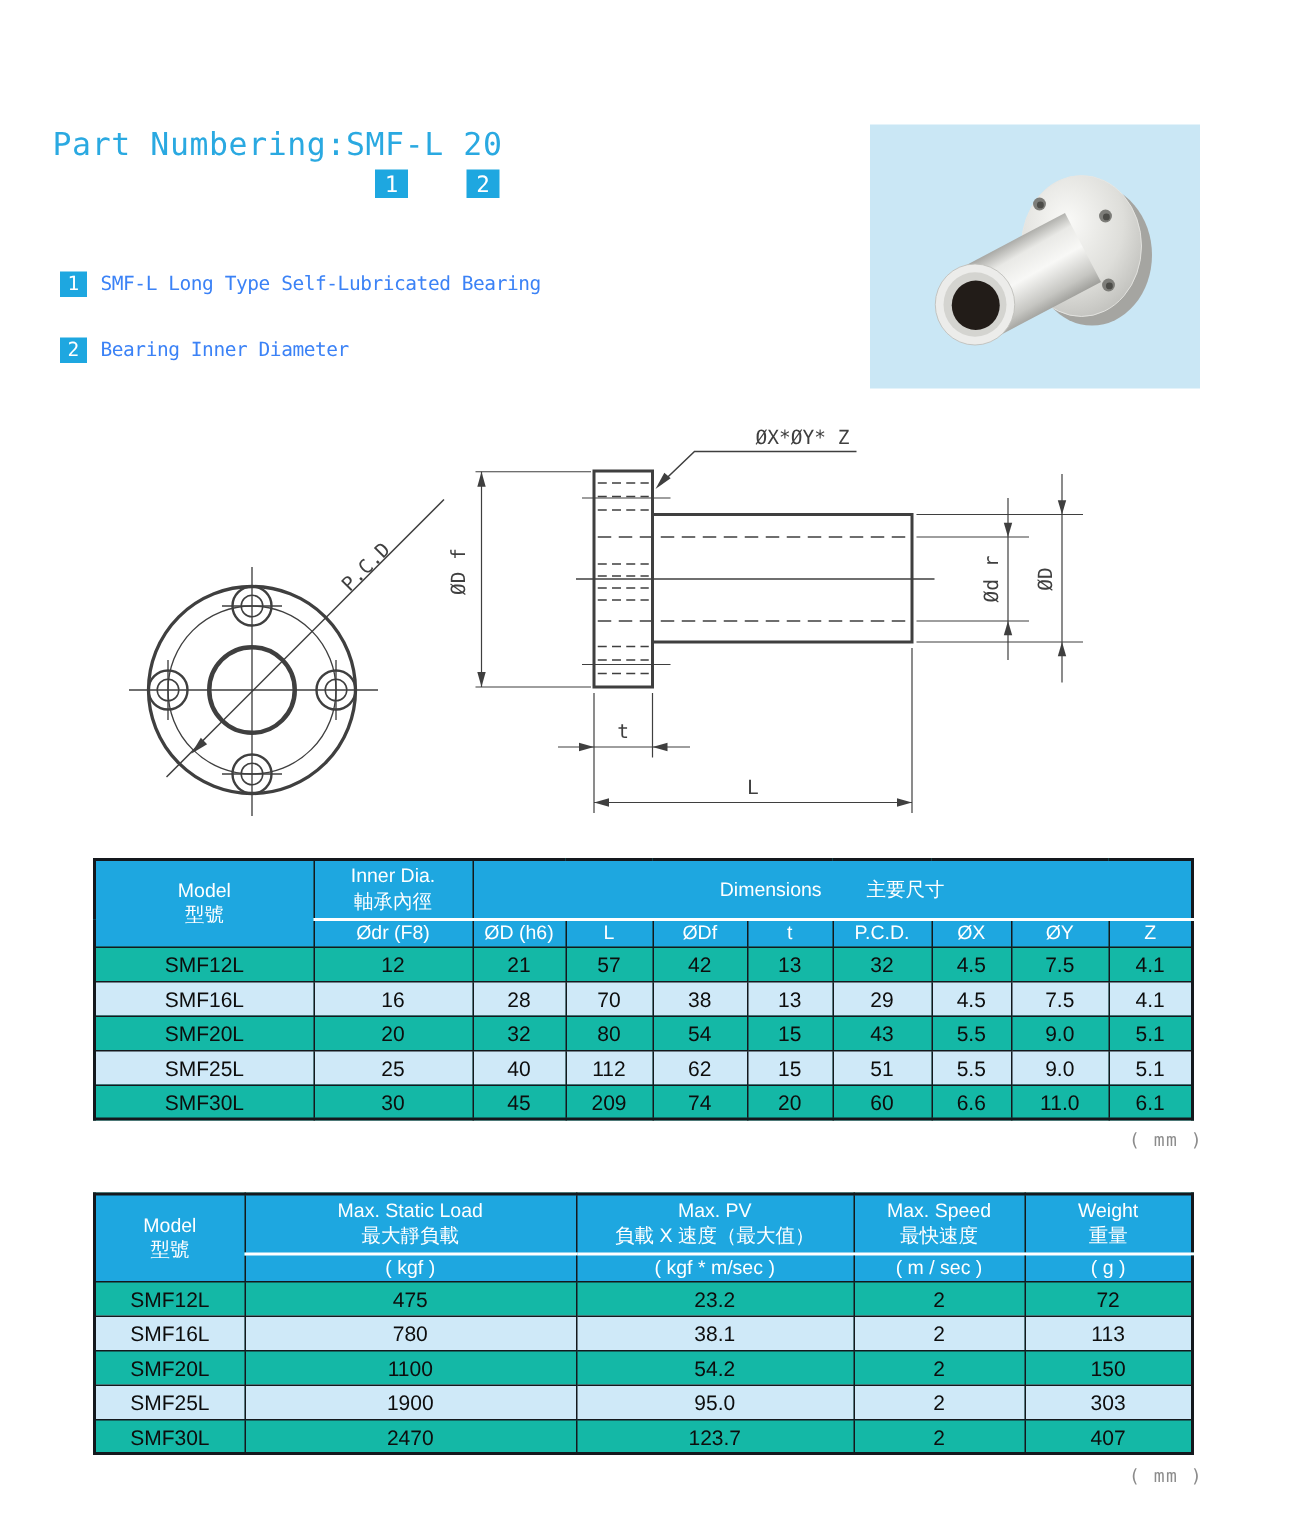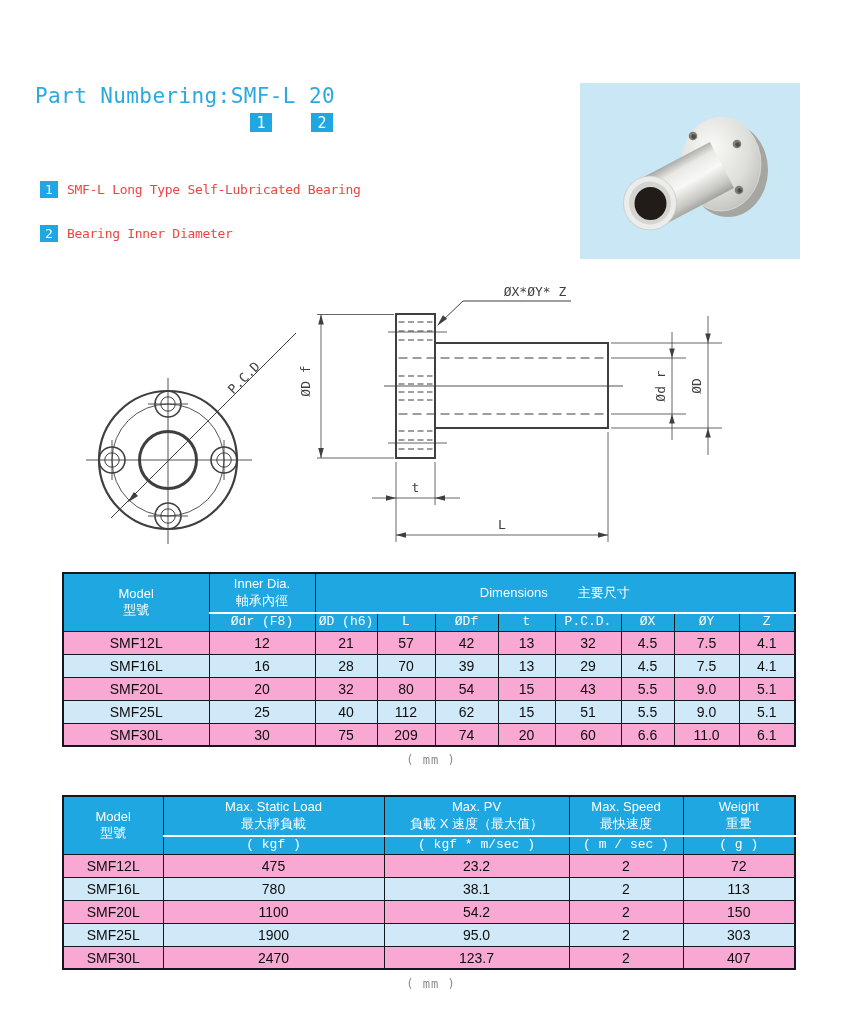--- a/index.html
+++ b/index.html
@@ -30,55 +30,55 @@
   .legend-item{position:absolute;left:40px;display:flex;align-items:center;gap:9px;}
   .legend-1{top:181px;}
   .legend-2{top:225px;}
   .legend-badge{
     width:18px;height:17px;background:var(--accent);color:#fff;flex:0 0 auto;
     font-family:"DejaVu Sans Mono", monospace;font-size:13px;
     display:flex;align-items:center;justify-content:center;
   }
   .legend-text{
     font-family:"DejaVu Sans Mono", monospace;font-size:13px;
-    letter-spacing:-.3px;color:#ef4444;white-space:pre;
+    letter-spacing:-.3px;color:#3b82f6;white-space:pre;
   }
 
   .photo{
     position:absolute;left:580px;top:83px;width:220px;height:176px;
     background:#cae7f5;
   }
 
   .drawing{position:absolute;left:0;top:270px;}
 
   .unit-note{
-    position:absolute;left:60px;width:742px;text-align:center;
+    position:absolute;left:60px;width:742px;text-align:right;
     font-family:"DejaVu Sans Mono", monospace;font-size:12px;color:var(--note);
     letter-spacing:1px;
   }
   .note-1{top:753px;}
   .note-2{top:977px;}
 
   table.spec{
     position:absolute;left:62px;border-collapse:collapse;table-layout:fixed;
-    border:2px solid var(--border);background:#f9a8d4;
+    border:2px solid var(--border);background:#14b8a6;
   }
   .table-1{top:572px;width:732px;}
   .table-2{top:795px;width:732px;}
   table.spec th, table.spec td{
     border:1px solid var(--border);text-align:center;vertical-align:middle;
     padding:0;
   }
   table.spec thead th{
     background:var(--accent);color:#fff;font-weight:normal;font-size:13px;line-height:1.3;
   }
   table.spec thead tr.h1 th.grp{border-bottom:2px solid #fff;}
   table.spec thead tr.h1 th{height:40px;}
   .table-2 thead tr.h1 th{height:44px;}
-  table.spec thead tr.h2 th{height:15px;font-family:Liberation Mono, monospace;}
+  table.spec thead tr.h2 th{height:15px;}
   .table-2 thead tr.h2 th{height:23px;}
   table.spec tbody td{height:23px;font-size:14px;color:#0d0d0d;border-top:1.6px solid var(--border);}
   .table-2 tbody td{height:22px;}
   table.spec tbody tr:nth-child(even){background:var(--row-alt);}
   .grp-gap{display:inline-block;width:30px;}
 
   svg text{fill:var(--line);font-family:"DejaVu Sans Mono", monospace;font-size:13px;}
 </style>
 </head>
 <body>
@@ -296,21 +296,21 @@
       <td>32</td>
       <td>4.5</td>
       <td>7.5</td>
       <td>4.1</td>
     </tr>
     <tr>
       <td>SMF16L</td>
       <td>16</td>
       <td>28</td>
       <td>70</td>
-      <td>39</td>
+      <td>38</td>
       <td>13</td>
       <td>29</td>
       <td>4.5</td>
       <td>7.5</td>
       <td>4.1</td>
     </tr>
     <tr>
       <td>SMF20L</td>
       <td>20</td>
       <td>32</td>
@@ -330,21 +330,21 @@
       <td>62</td>
       <td>15</td>
       <td>51</td>
       <td>5.5</td>
       <td>9.0</td>
       <td>5.1</td>
     </tr>
     <tr>
       <td>SMF30L</td>
       <td>30</td>
-      <td>75</td>
+      <td>45</td>
       <td>209</td>
       <td>74</td>
       <td>20</td>
       <td>60</td>
       <td>6.6</td>
       <td>11.0</td>
       <td>6.1</td>
     </tr>
   </tbody>
 </table>

